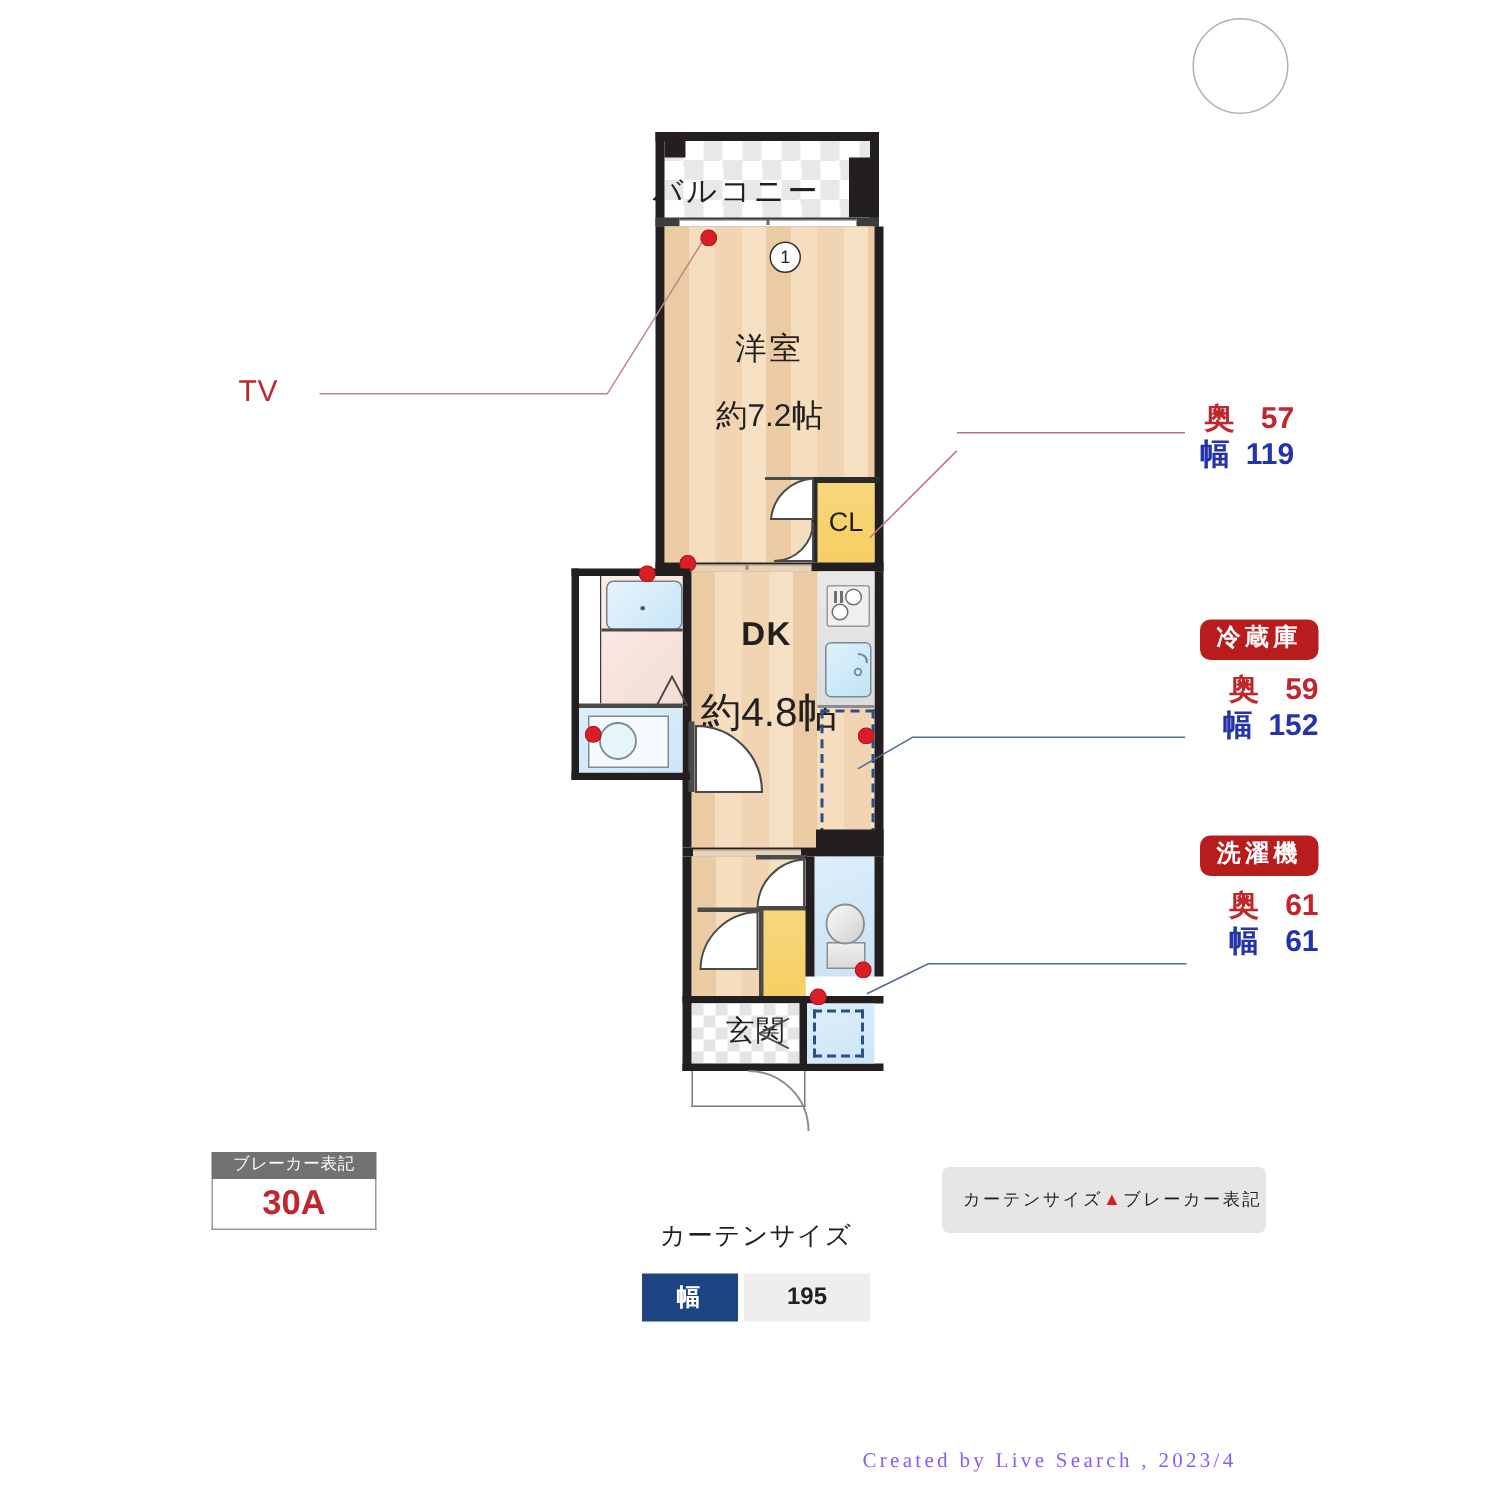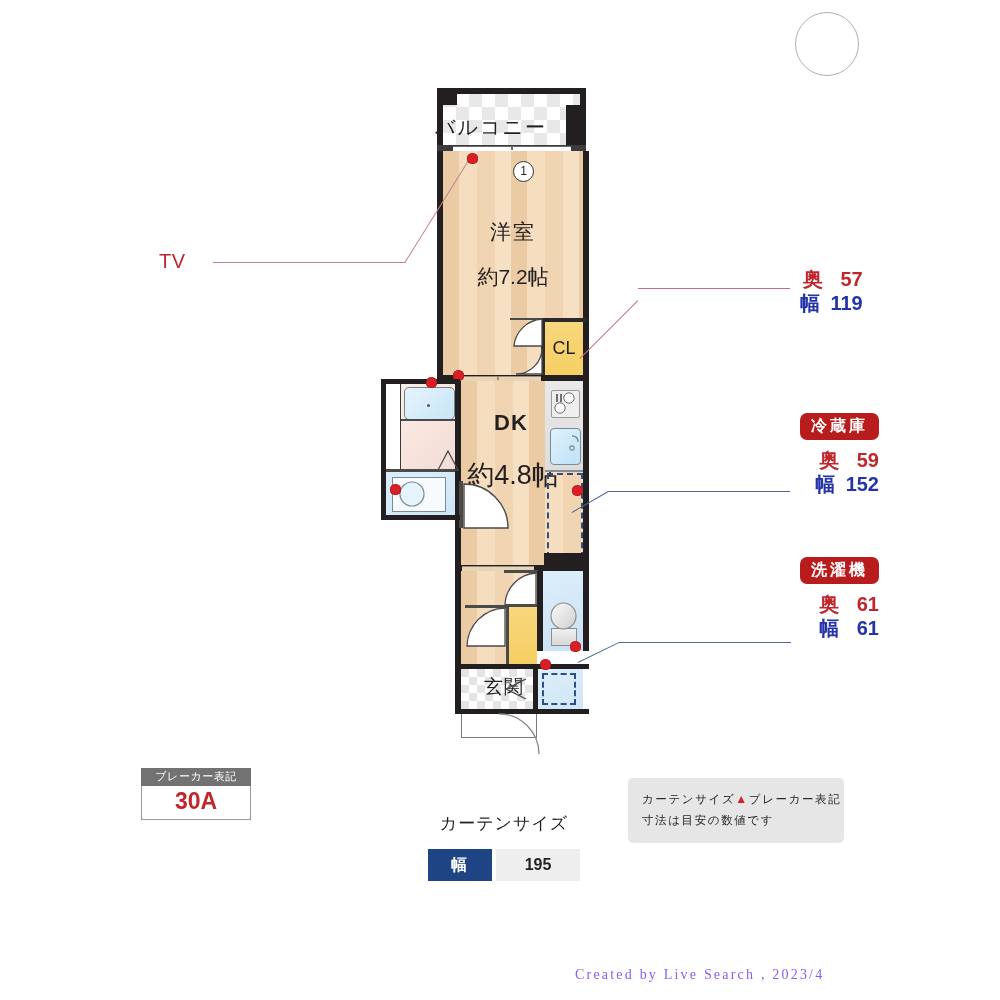--- a/index.html
+++ b/index.html
@@ -359,16 +359,15 @@
       <td class="v">195</td>
     </tr>
   </tbody>
     </table>
 </div>
 
 <div class="abs" id="note">
   <div>
     <span>カーテンサイズ</span><span class="redtri">▲</span><span>ブレーカー表記</span>
   </div>
-  <div>寸法は目安の数値です</div>
 </div>
 
 <div class="abs" id="footer">Created by Live Search , 2023/4</div>
 
 </body></html>

